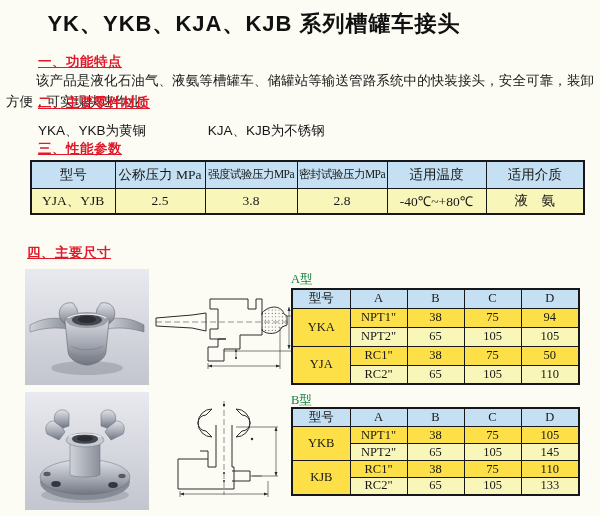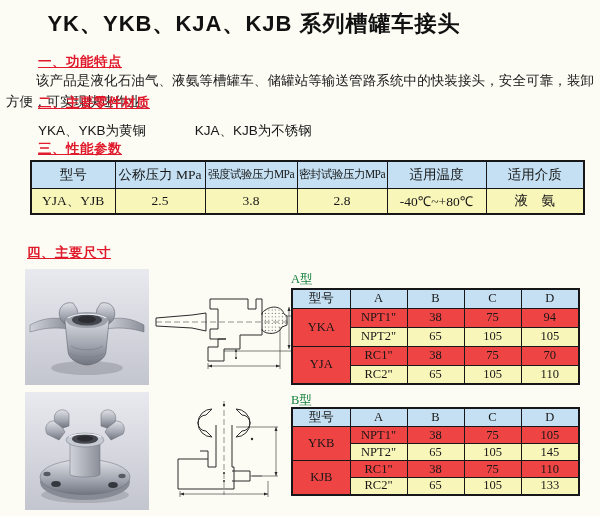--- a/index.html
+++ b/index.html
@@ -7,22 +7,22 @@
         font-family:"Liberation Sans",sans-serif;color:#171717;}
   .abs{position:absolute;}
   .title{top:9px;left:0;width:508px;text-align:center;font-size:22px;font-weight:700;
          letter-spacing:1px;color:#111;}
   .h-red{font-size:13.5px;font-weight:700;color:#e0192b;letter-spacing:.5px;text-decoration:underline;}
   .h1{left:38px;top:53px;} .h2{left:38px;top:94px;} .h3{left:38px;top:140px;}
   .h4{left:27px;top:244px;}
   .para{left:6px;top:70px;width:588px;font-size:13.5px;line-height:21px;
         text-indent:30px;text-align:justify;}
   .material{left:38px;top:122px;font-size:13.5px;}
-  .material .gap{margin-left:45px;}
-  table{border-collapse:collapse;table-layout:fixed;background:#ef4444;}
+  .material .gap{margin-left:58px;}
+  table{border-collapse:collapse;table-layout:fixed;background:#fde047;}
   th,td{border:1px solid #17171a;text-align:center;vertical-align:middle;
         padding:0;overflow:hidden;white-space:nowrap;}
   .perf{left:30px;top:160px;width:553px;font-family:"Liberation Serif",serif;font-size:13.5px;}
   .perf{border:2px solid #17171a;}
   .perf tr{height:26px;} .perf thead tr{height:27px;}
   .perf th{background:#c4e0f2;font-weight:400;}
   .perf th:nth-child(3),.perf th:nth-child(4){font-size:11.5px;letter-spacing:-0.5px;}
   .dim{width:287px;font-family:"Liberation Serif",serif;font-size:12.5px;border:2px solid #17171a;}
   .dim th{background:#c4e0f2;font-weight:400;}
   .dim-a{left:291px;top:288px;} .dim-a tr{height:19px;}
@@ -172,21 +172,21 @@
         <td class="c-y">NPT2"</td>
         <td class="c-y">65</td>
         <td class="c-y">105</td>
         <td class="c-y">105</td>
       </tr>
       <tr>
         <td rowspan="2">YJA</td>
         <td>RC1"</td>
         <td>38</td>
         <td>75</td>
-        <td>70</td>
+        <td>50</td>
       </tr>
       <tr>
         <td class="c-y">RC2"</td>
         <td class="c-y">65</td>
         <td class="c-y">105</td>
         <td class="c-y">110</td>
       </tr>
     </tbody>
   </table>
 

